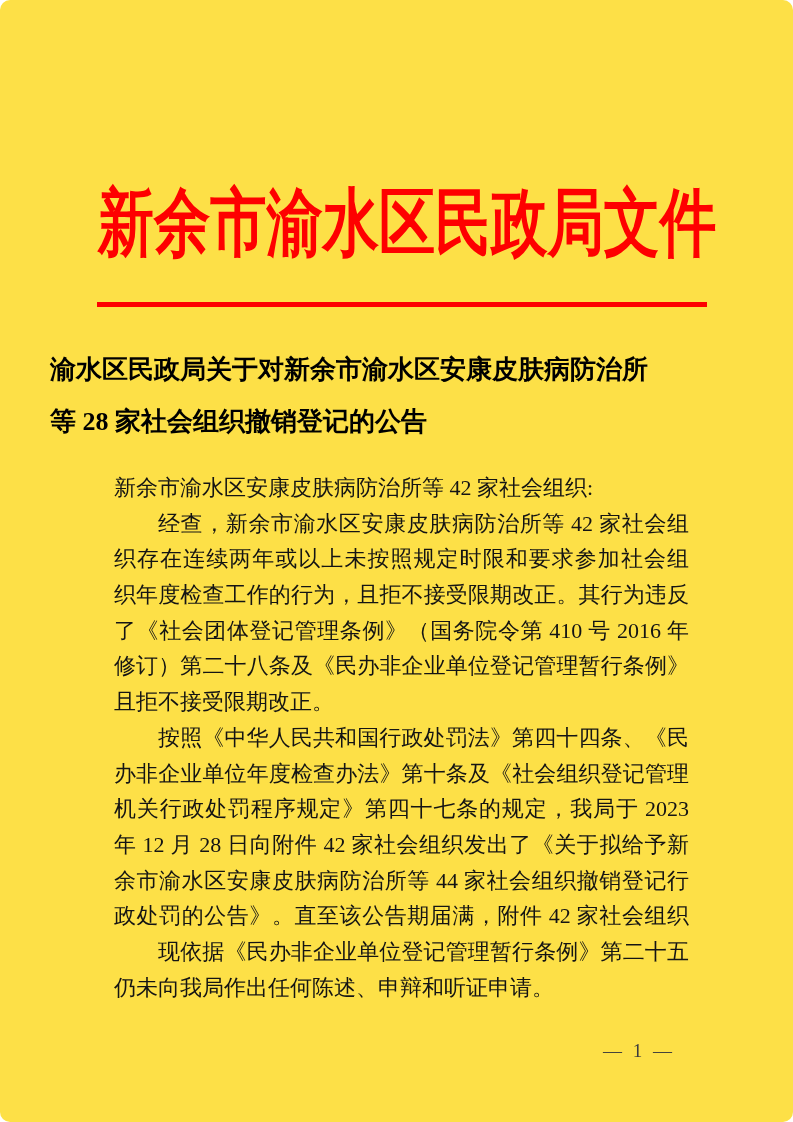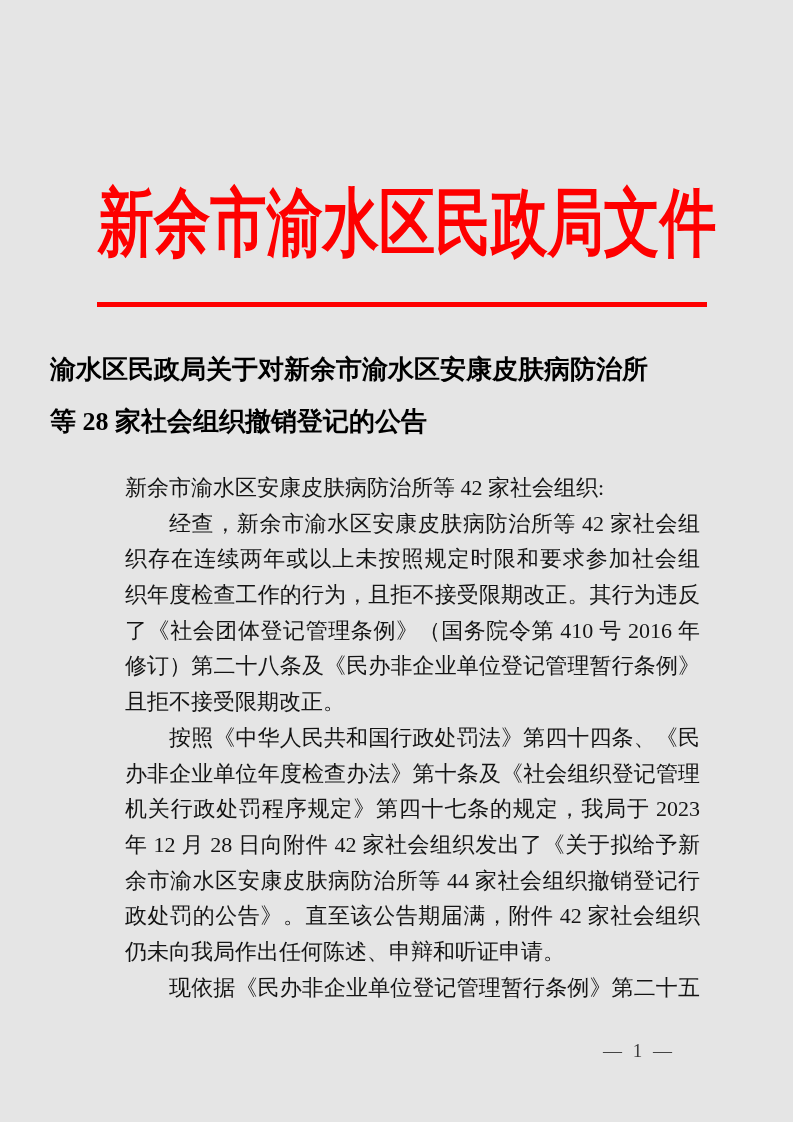--- a/index.html
+++ b/index.html
@@ -5,21 +5,22 @@
   html, body { margin: 0; padding: 0; }
   body {
     width: 793px; height: 1122px;
     background: #ffffff;
     position: relative;
     font-family: "Liberation Serif", "DejaVu Serif", serif;
     overflow: hidden;
   }
   .page {
     position: absolute; inset: 0;
-    background: #e5e5e5;
+    background: #fde047;
+    border-radius: 10px;
   }
   
   .header-text {
     position: absolute;
     top: 186px; left: 0; width: 100%;
     text-align: center;
     font-size: 74px;
     font-weight: 700;
     line-height: 1.0;
     color: #fe0000;
@@ -42,21 +43,21 @@
     top: 344px; left: 50px; right: 50px;
     text-align: left;
     font-size: 26px;
     font-weight: 700;
     color: #000000;
     line-height: 52px;
   }
   
   .body-block {
     position: absolute;
-    top: 470px; left: 125px;
+    top: 470px; left: 114px;
     width: 575px;
     font-size: 22px;
     color: #141414;
   }
   .body-line {
     box-sizing: border-box;
     width: 100%;
     height: 35.7px;
     line-height: 35.7px;
     text-align: justify;
@@ -98,19 +99,19 @@
       <div class="body-line">织年度检查工作的行为，且拒不接受限期改正。其行为违反</div>
       <div class="body-line">了《社会团体登记管理条例》（国务院令第 410 号  2016 年</div>
       <div class="body-line">修订）第二十八条及《民办非企业单位登记管理暂行条例》</div>
       <div class="body-line para-end">且拒不接受限期改正。</div>
       <div class="body-line indent">按照《中华人民共和国行政处罚法》第四十四条、《民</div>
       <div class="body-line">办非企业单位年度检查办法》第十条及《社会组织登记管理</div>
       <div class="body-line">机关行政处罚程序规定》第四十七条的规定，我局于 2023</div>
       <div class="body-line">年 12 月 28 日向附件 42 家社会组织发出了《关于拟给予新</div>
       <div class="body-line">余市渝水区安康皮肤病防治所等 44 家社会组织撤销登记行</div>
       <div class="body-line">政处罚的公告》。直至该公告期届满，附件 42 家社会组织</div>
+      <div class="body-line indent">现依据《民办非企业单位登记管理暂行条例》第二十五</div>
       <div class="body-line para-end">仍未向我局作出任何陈述、申辩和听证申请。</div>
-      <div class="body-line indent">现依据《民办非企业单位登记管理暂行条例》第二十五</div>
     </div>
 
   <div class="page-num">— 1 —</div>
 
 </div>
 
 </body></html>

